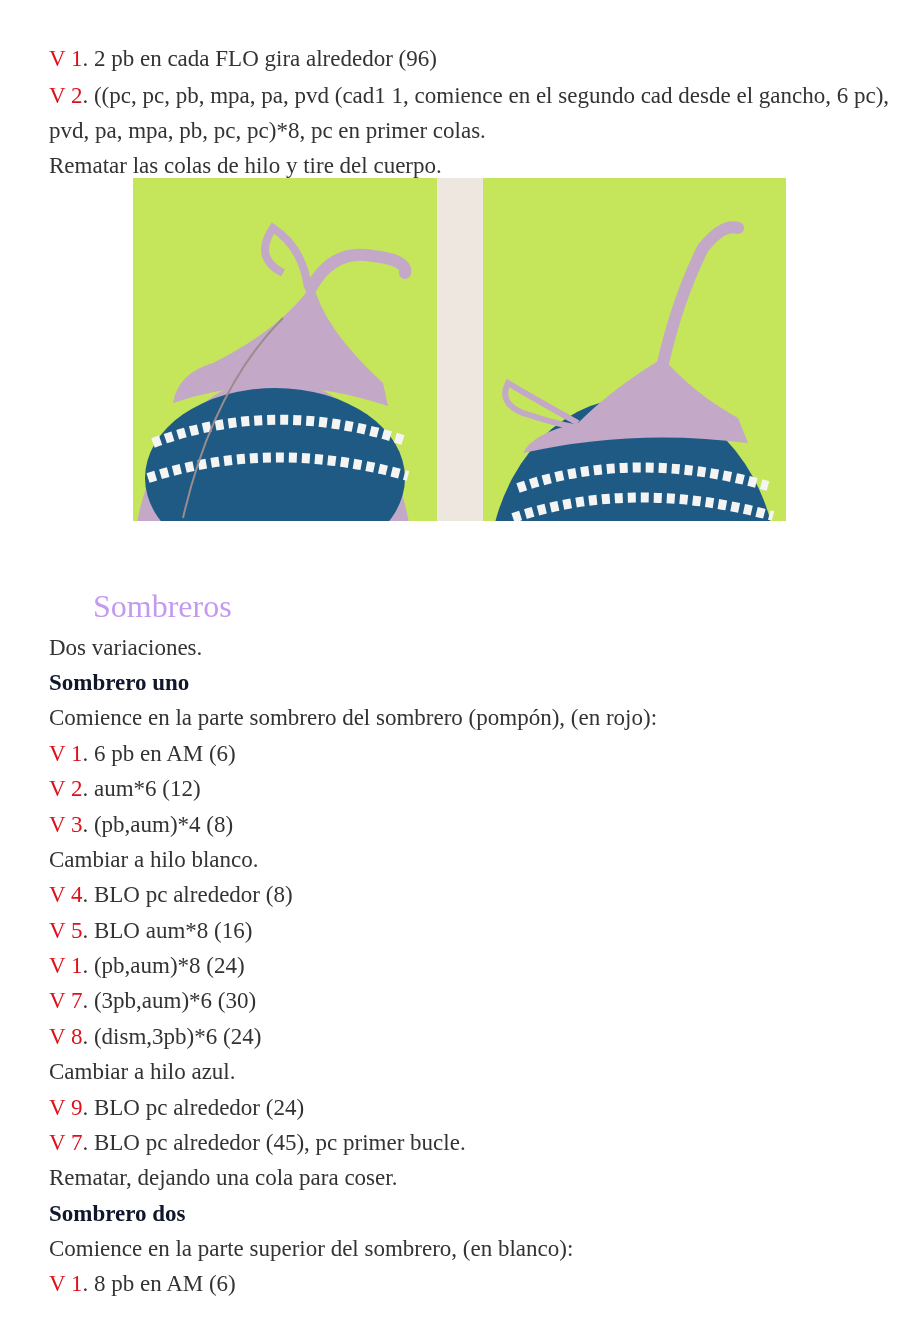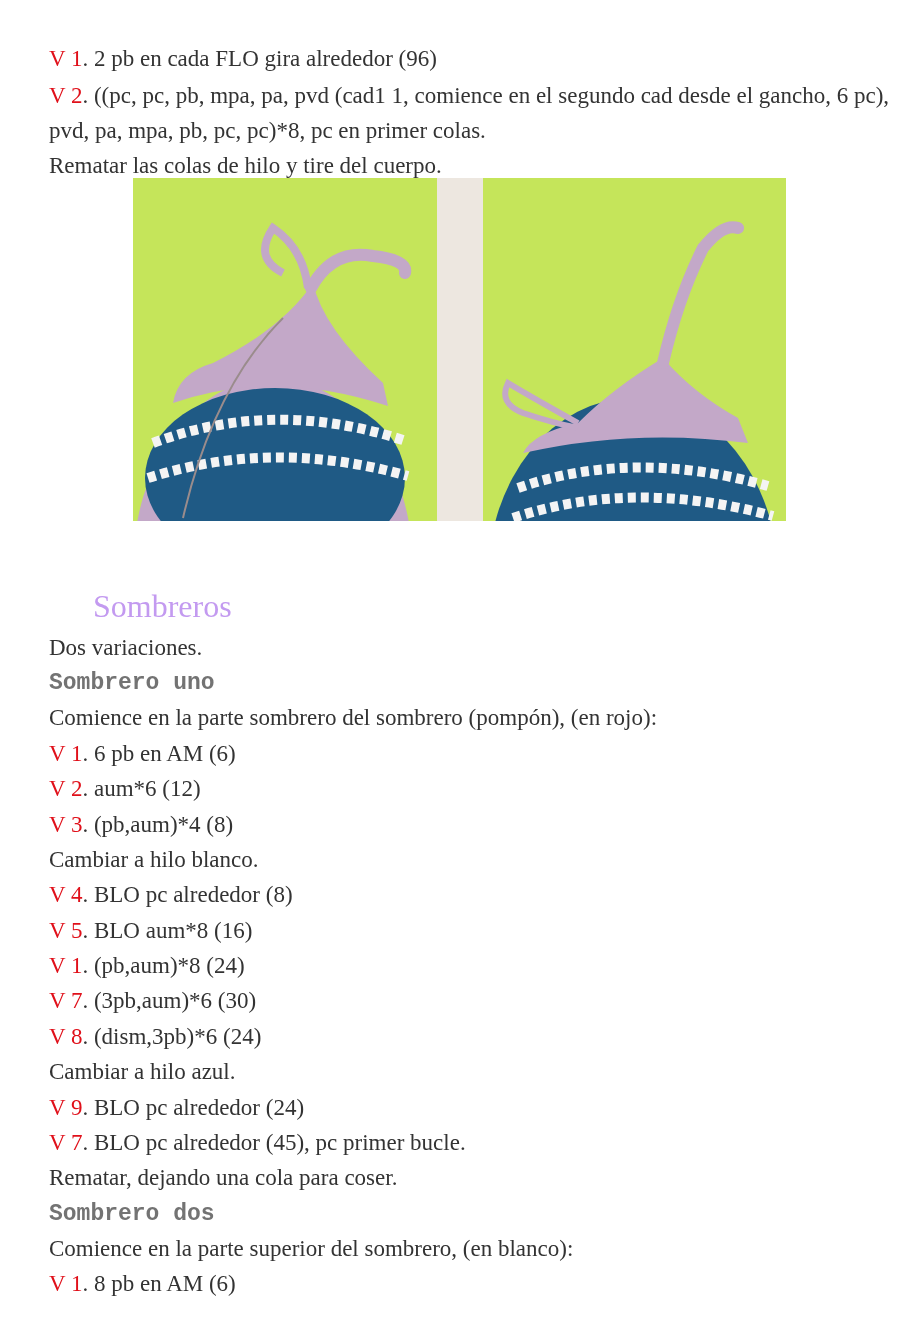--- a/index.html
+++ b/index.html
@@ -7,21 +7,21 @@
       width: 905px; height: 1327px; position: relative; overflow: hidden;
       font-family: "Liberation Serif", "DejaVu Serif", serif;
       color: #3a3a3a;
     }
     .page { position: absolute; left: 49px; top: 0; width: 820px; }
     .line {
       position: absolute; left: 0; font-size: 23px; line-height: 24px;
       white-space: nowrap; color: #333;
     }
     .rn { color: #e0101a; }
-    .bold { font-weight: bold; color: #737373; font-family: Liberation Mono, monospace; }
+    .bold { font-weight: bold; color: #0f172a; }
     .h2 {
       position: absolute; left: 0; font-size: 32px; line-height: 36px;
       color: #c39af0; font-weight: normal; margin-left: 44px;
     }
     .photo {
       position: absolute; left: 84px; top: 178px; width: 653px; height: 343px;
       background: #ede7e0;
     }
     .panel { position: absolute; top: 0; height: 343px; overflow: hidden;
       background: #c5e55a; }

